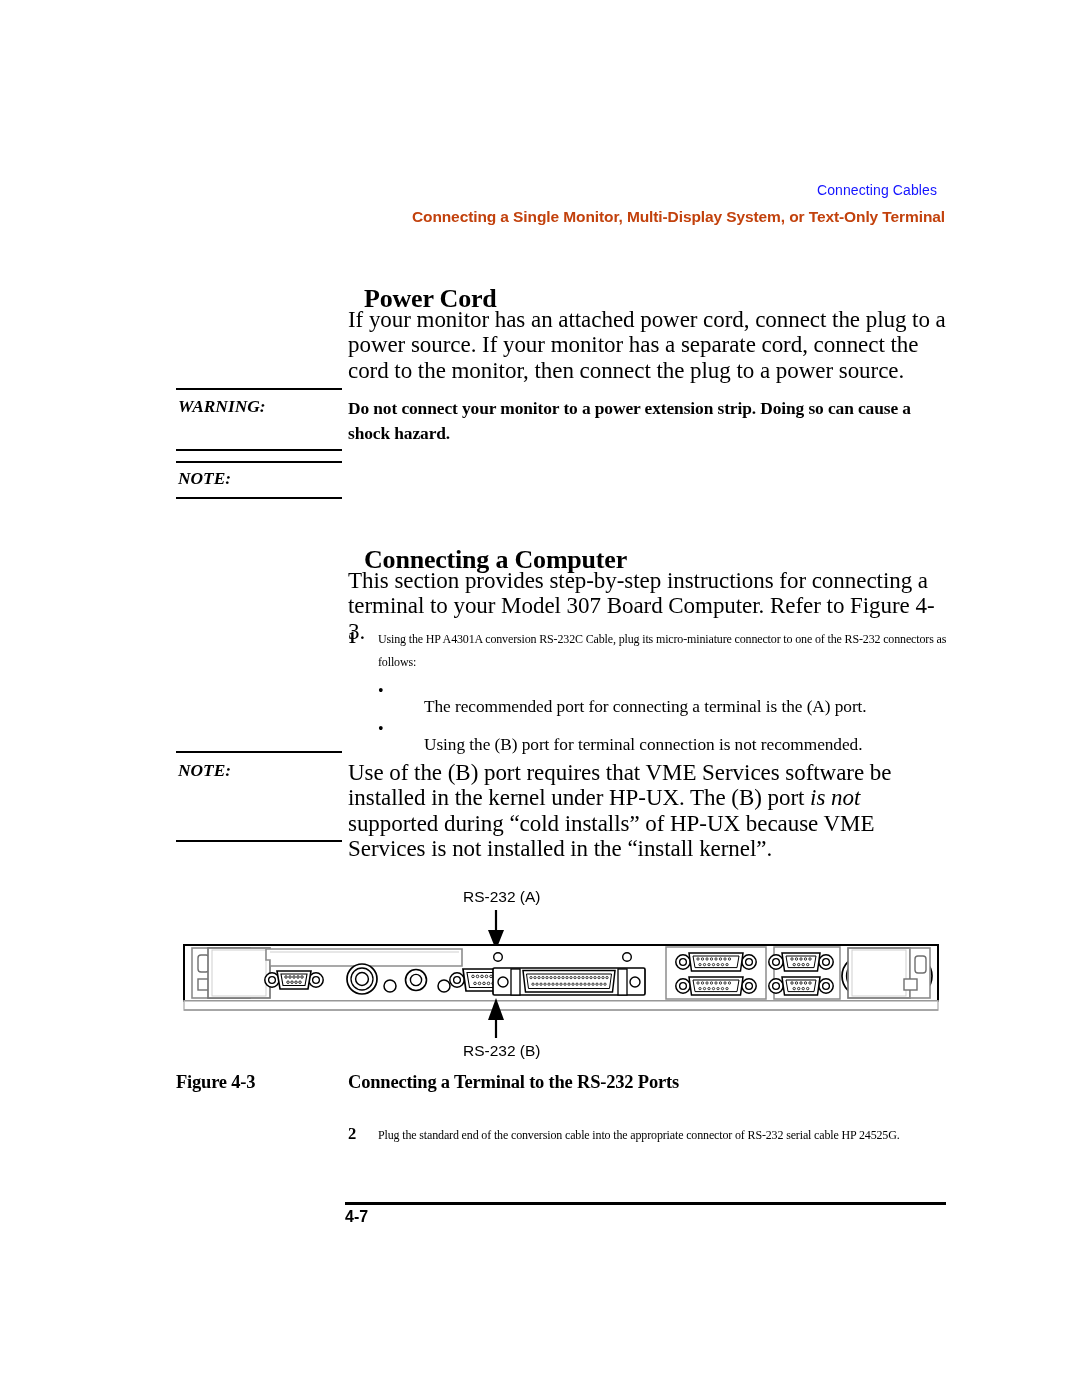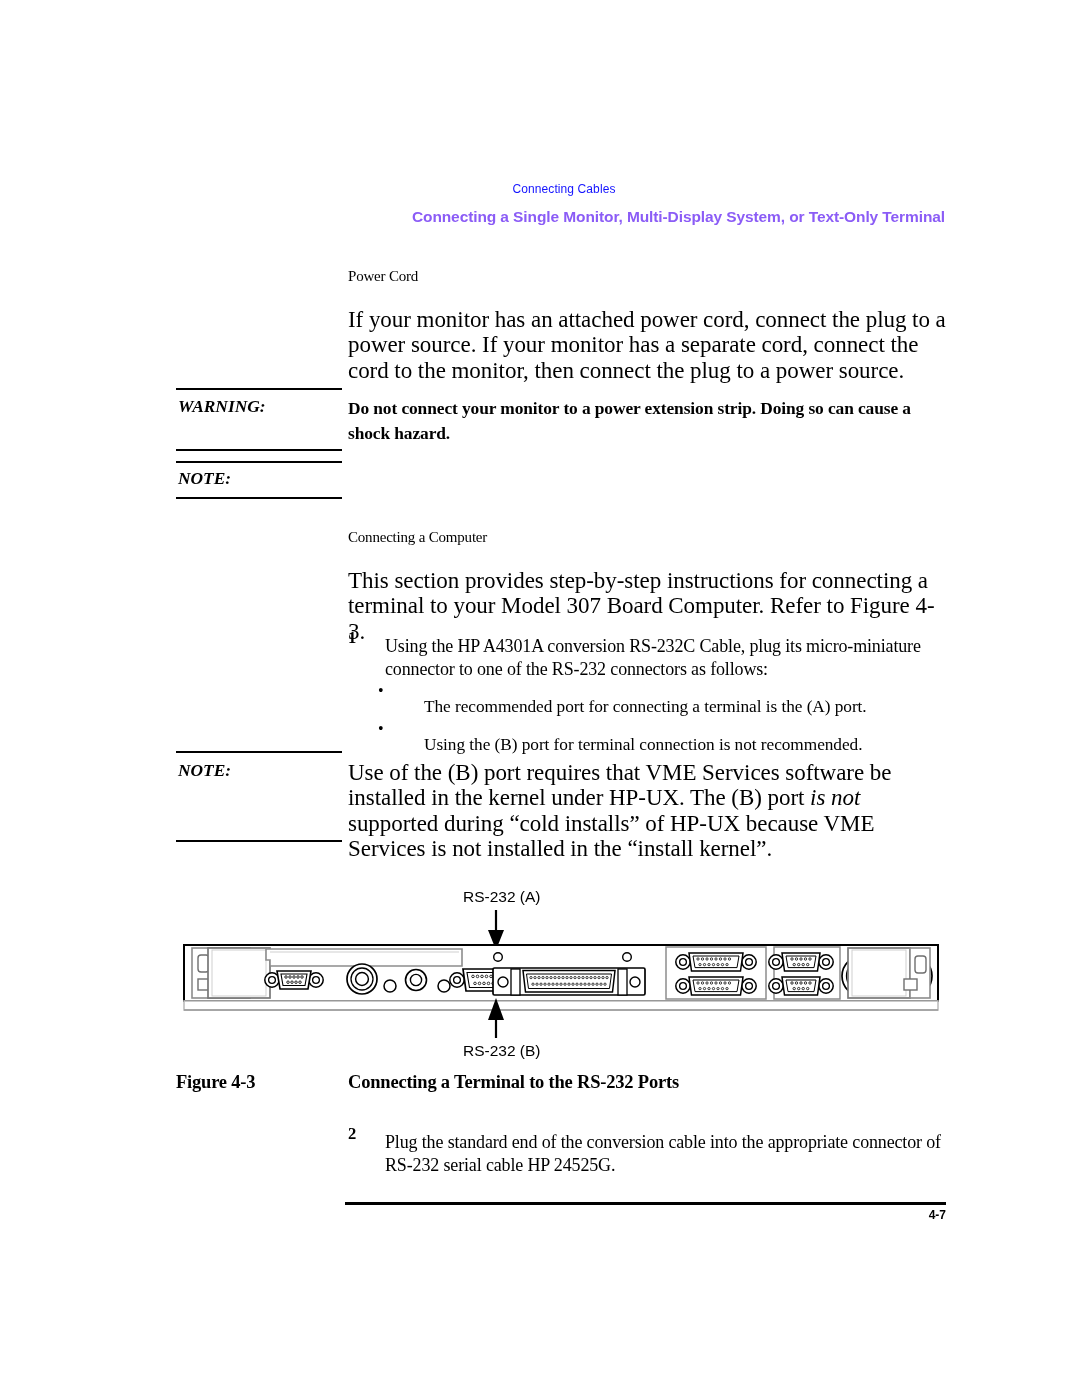--- a/index.html
+++ b/index.html
@@ -17,26 +17,26 @@
   }
 
   .page {
     position: absolute;
     inset: 0;
   }
 
   
   .runhead-chapter {
     position: absolute;
-    left: 179px;
+    left: 167px;
     top: 182px;
     width: 770px;
-    text-align: center;
+    text-align: right;
     font-family: "Liberation Sans", "DejaVu Sans", sans-serif;
-    font-size: 12px;
+    font-size: 14px;
     color: #1414ff;
     letter-spacing: 0.1px;
   }
   .runhead-section {
     position: absolute;
     left: 175px;
     top: 208px;
     width: 770px;
     text-align: right;
     font-family: "Liberation Sans", "DejaVu Sans", sans-serif;
@@ -47,23 +47,23 @@
   }
 
   
   .body-col {
     position: absolute;
     left: 348px;
     width: 598px;
   }
 
   h2.sec-head {
-    margin: 0;
-    font-size: 15px;
-    font-weight: normal;
+    margin: 16px;
+    font-size: 26px;
+    font-weight: bold;
     font-family: "Liberation Serif", "DejaVu Serif", serif;
     letter-spacing: -0.2px;
   }
   p.body {
     margin: 0;
     font-size: 23px;
     line-height: 25.4px;
     letter-spacing: -0.05px;
   }
 
@@ -92,23 +92,23 @@
   }
   .step-num {
     position: absolute;
     left: 0;
     top: 0;
     width: 22px;
     font-weight: bold;
     font-size: 16.6px;
   }
   .step-text {
-    margin: 7px;
+    margin: 0;
     padding-left: 30px;
-    font-size: 18px;
+    font-size: 12px;
     line-height: 23.4px;
     letter-spacing: -0.15px;
   }
 
   .bullet-row {
     position: absolute;
     left: 348px;
     width: 600px;
   }
   .bullet-dot {
@@ -159,33 +159,32 @@
     left: 345px;
     top: 1202px;
     width: 601px;
     border-top: 3px solid #000;
   }
   .footer-page {
     position: absolute;
     left: 345px;
     top: 1208px;
     width: 601px;
-    text-align: right;
     font-family: "Liberation Sans", "DejaVu Sans", sans-serif;
     font-weight: bold;
-    font-size: 12px;
+    font-size: 16px;
   }
 </style>
 </head>
 <body>
 
 <div class="page">
 
   <div class="runhead-chapter" style="color: rgb(20, 20, 255);">Connecting Cables</div>
-  <div class="runhead-section" style="color: #8b5cf6;">Connecting a Single Monitor, Multi-Display System, or Text-Only Terminal</div>
+  <div class="runhead-section" style="color: #c2410c;">Connecting a Single Monitor, Multi-Display System, or Text-Only Terminal</div>
 
   <h2 class="sec-head body-col" style="top:268px;">Power Cord</h2>
   <p class="body body-col" style="top:307px;">If your monitor has an attached power cord, connect the plug to a power source. If your monitor has a separate cord, connect the cord to the monitor, then connect the plug to a power source.</p>
 
   <div class="adm-rule" style="top:388px;"></div>
   <div class="adm-label" style="top:396px;">WARNING:</div>
   <p class="body-col" style="top:396px; margin:0; font-weight:bold; font-size:17.4px; line-height:25.4px; letter-spacing:-0.1px;">Do not connect your monitor to a power extension strip. Doing so can cause a shock hazard.</p>
   <div class="adm-rule" style="top:449px;"></div>
 
   <div class="adm-rule" style="top:461px;"></div>

